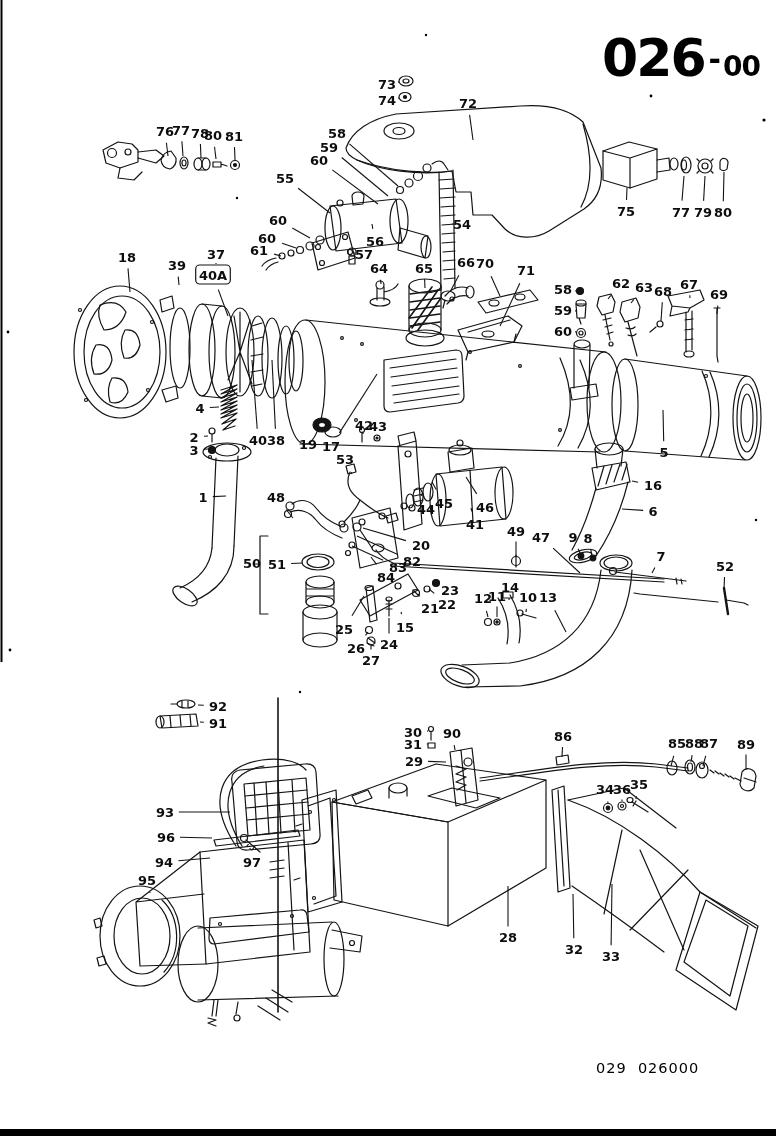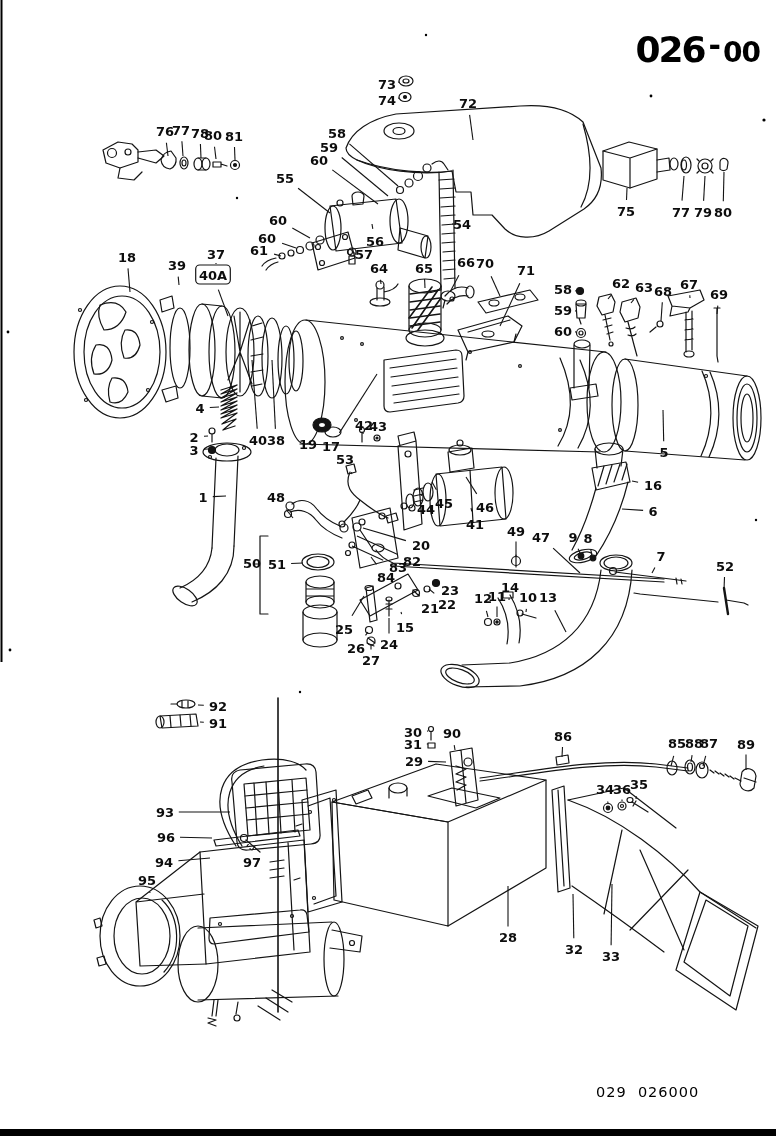--- a/index.html
+++ b/index.html
@@ -1,23 +1,23 @@
 <!DOCTYPE html>
 <html><head>
 <meta charset="utf-8">
 <style>
   html,body{margin:0;padding:0;background:#e8e8e8;}
   #page{position:relative;width:776px;height:1138px;background:#ffffff;overflow:hidden;
         font-family:"DejaVu Sans", sans-serif;}
   #header-code{position:absolute;top:28px;right:16px;color:#000;white-space:nowrap;
         font-family:"DejaVu Sans", sans-serif;font-weight:bold;}
-  #header-code .big{font-size:36px;letter-spacing:-2px;text-align:right;}
+  #header-code .big{font-size:52px;letter-spacing:-2px;text-align:right;}
   #header-code .dash{font-size:30px;vertical-align:6px;margin:0 2px 0 4px;}
   #header-code .small{font-size:28px;letter-spacing:-1px;}
-  #footer-code{position:absolute;left:596px;top:1084px;font-size:14.5px;letter-spacing:1px;
+  #footer-code{position:absolute;left:596px;top:1060px;font-size:14.5px;letter-spacing:1px;
         color:#000;white-space:pre;font-family:"DejaVu Sans", sans-serif;}
   svg#diagram{position:absolute;left:0;top:0;}
   svg text.co{font-family:"DejaVu Sans", sans-serif;font-size:13px;font-weight:bold;fill:#0d0d0d;}
 </style>
 </head>
 <body>
 
 <div id="page">
 
   <div id="header-code">

